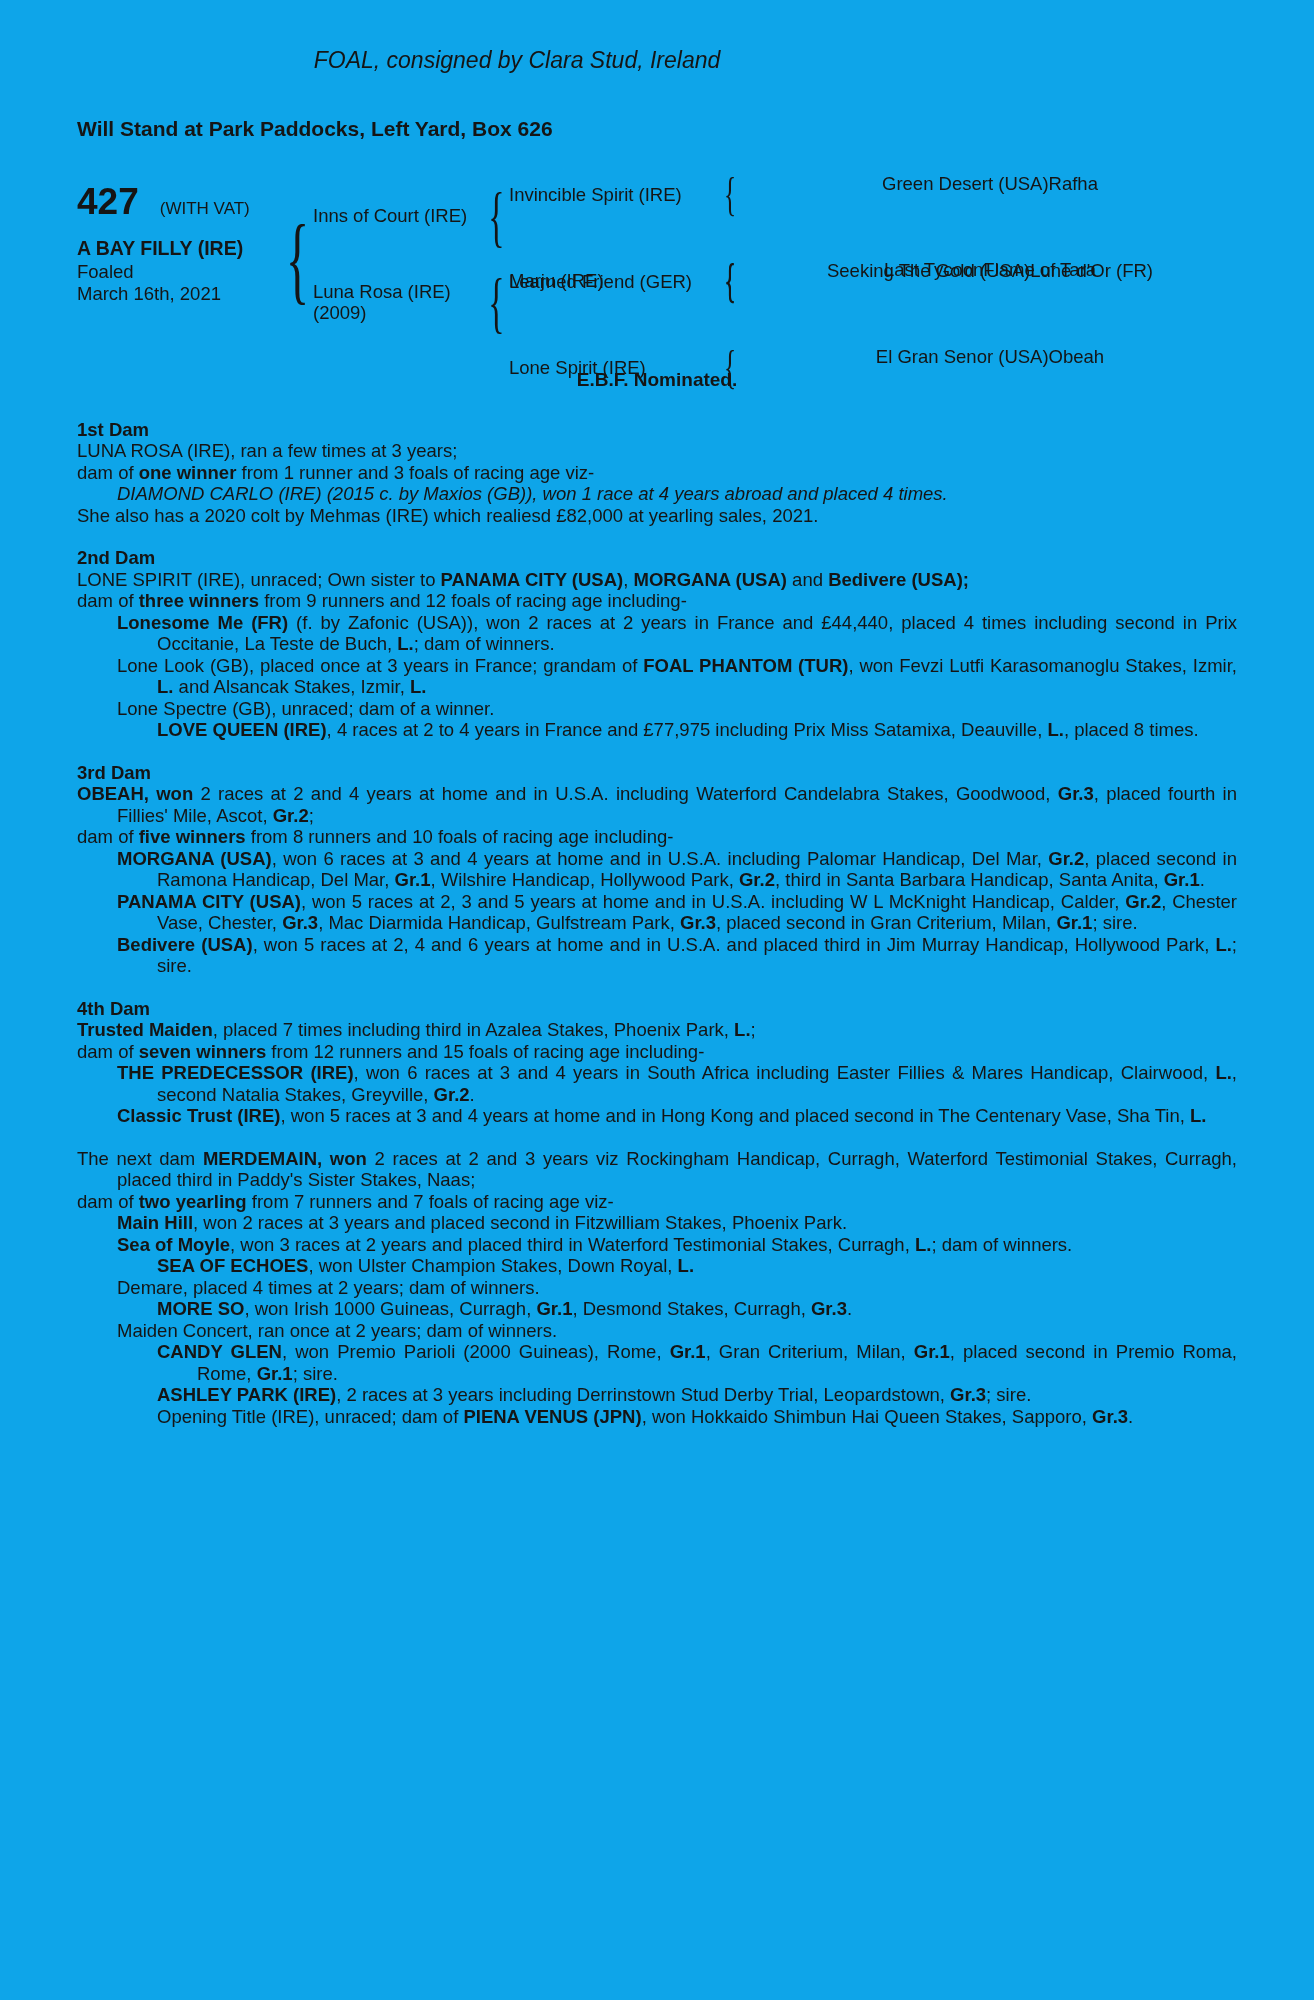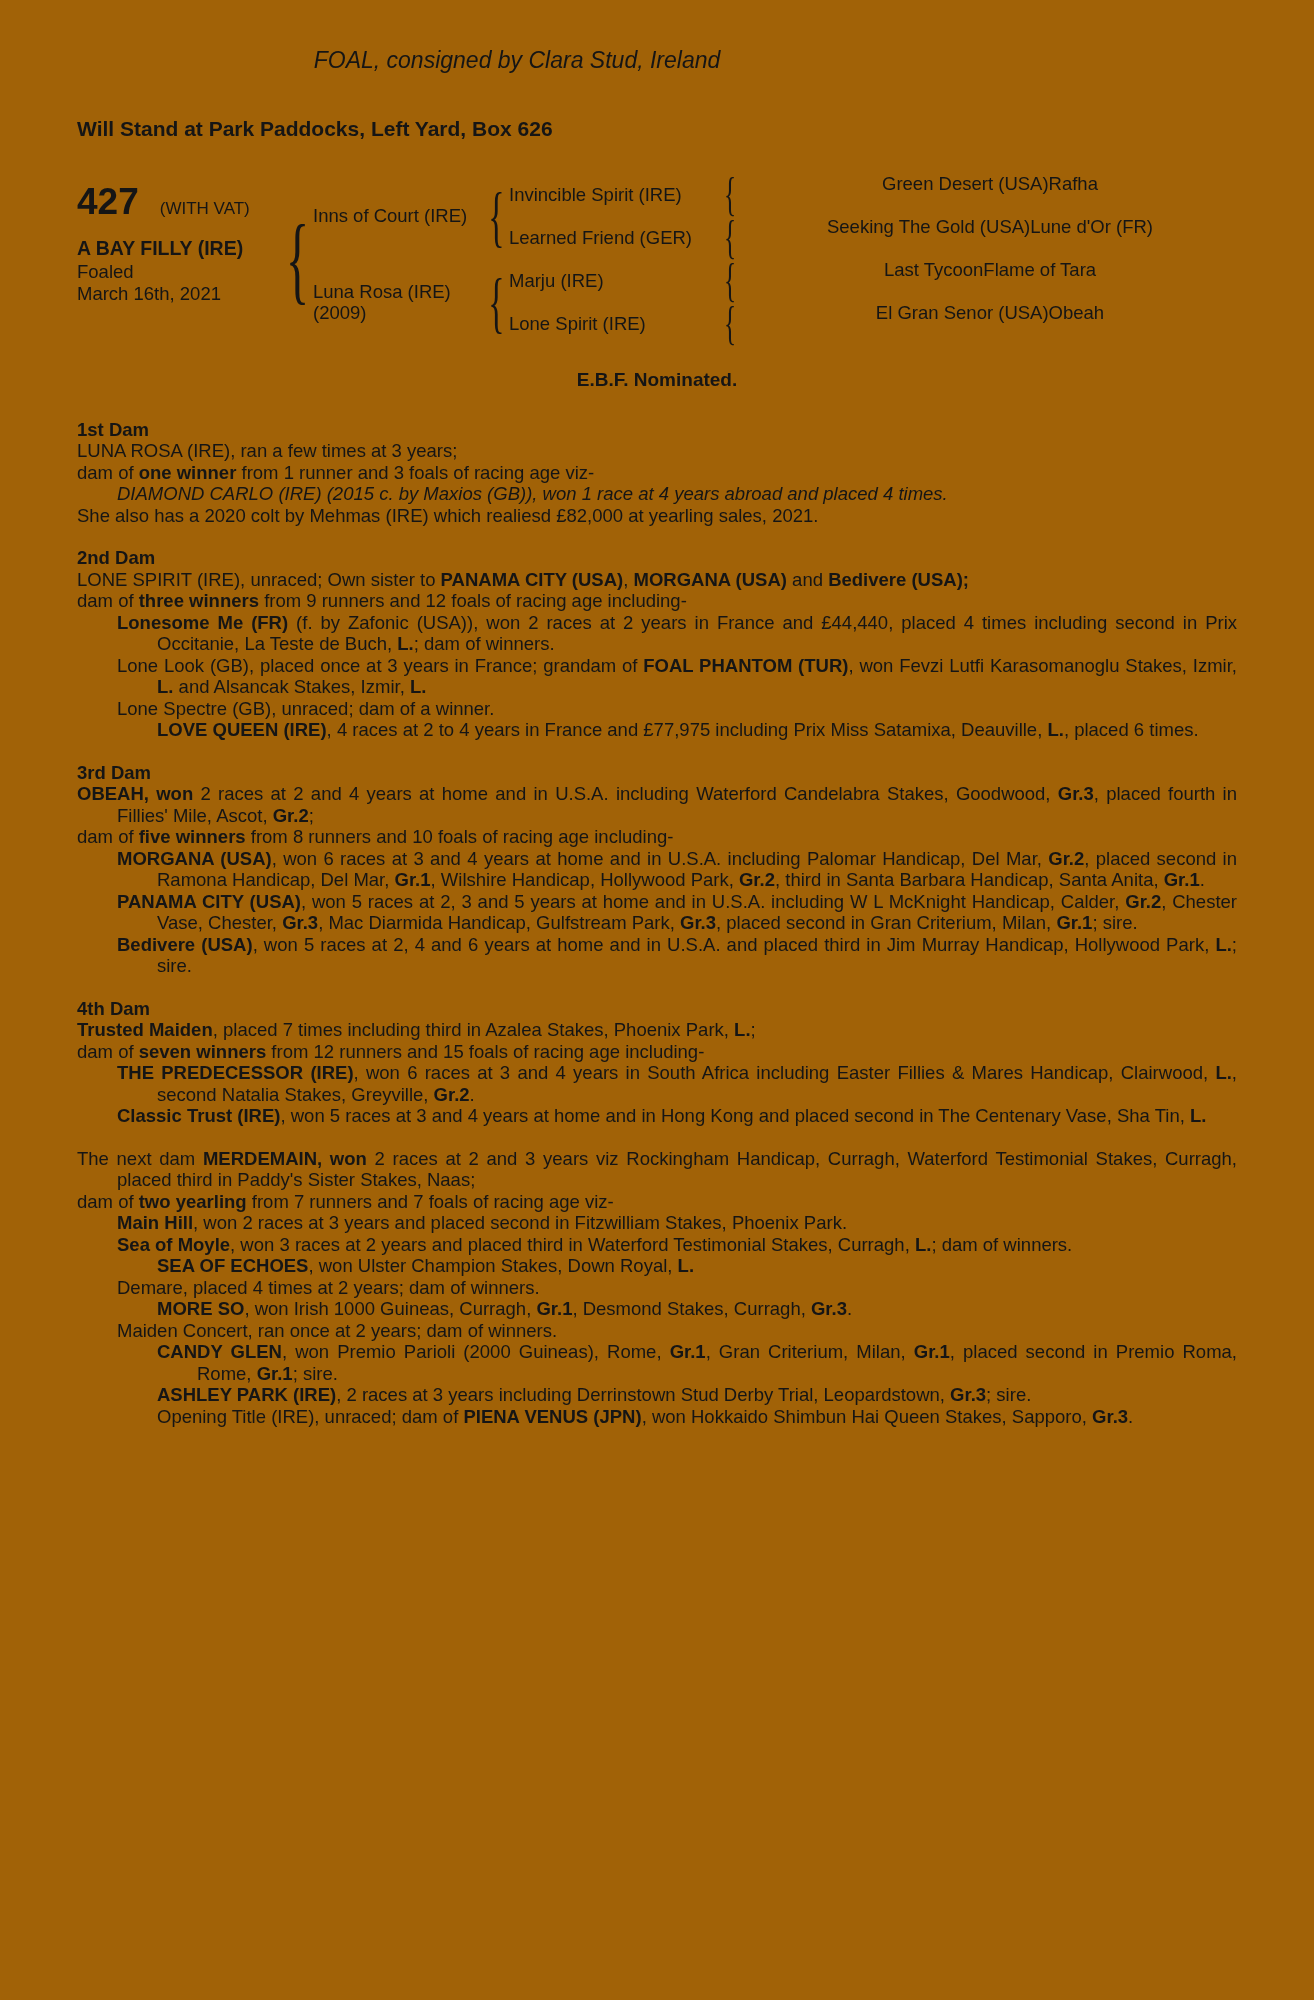--- a/index.html
+++ b/index.html
@@ -1,39 +1,39 @@
 <!DOCTYPE html>
 <html><head>
 <meta charset="utf-8">
 <style>
   * { box-sizing: border-box; }
   html, body { margin: 0; padding: 0; background: #ffffff; }
   .page {
-    width: 1314px; height: 2000px; background: #a16207; color: #151515;
+    width: 1314px; height: 2000px; background: #0ea5e9; color: #151515;
     padding: 50px 77px 0 77px; margin: 0 auto; overflow: hidden;
     font-family: "Liberation Sans", "DejaVu Sans", sans-serif;
     font-size: 18.5px; line-height: 21.5px;
   }
   .consign { width: 880px; text-align: center; font-style: italic; font-size: 23px; margin-bottom: 25px; }
   .stand { font-weight: bold; font-size: 21px; margin-bottom: 34px; margin-top: 46px; }
 
   
   .lot-row { display: flex; align-items: flex-start; }
   .lot-left { width: 206px; flex: none; padding-top: 10px; }
   .lot-num-row { display: flex; align-items: baseline; gap: 21px; }
   .lot-num { font-size: 37px; font-weight: bold; line-height: 1; }
   .vat { font-size: 17px; }
   .horse-name { font-weight: bold; font-size: 19.5px; margin-top: 18px; }
   .foaled { margin-top: 1px; }
 
   .ped { display: flex; align-items: center; flex: 1; }
   .parents { display: flex; flex-direction: column; flex: 1; }
   .parent-block { display: flex; align-items: stretch; height: 86px; }
   .parent-name-box { width: 170px; flex: none; display: flex; flex-direction: column; justify-content: center; }
-  .gp-col { display: flex; flex-direction: column; flex: 1; }
+  .gp-col { display: flex; flex-direction: column; flex: 1; gap: 44px; }
   .gp-block { display: flex; align-items: stretch; height: 43px; }
   .gp-name-box { width: 208px; flex: none; display: flex; align-items: center; }
   .ggp-col { display: flex; justify-content: center; flex: 1; }
   .ggp-col > div { height: 21.5px; line-height: 21.5px; }
 
   .brace-box { flex: none; display: flex; align-items: center; justify-content: center; overflow: visible; }
   .brace-box > span { display: block; line-height: 1; font-weight: 400; font-family: "Liberation Serif", serif; }
   .brace-pair { width: 26px; }  .brace-pair > span { font-size: 46px; transform: scaleX(.55); }
   .brace-mid  { width: 26px; }  .brace-mid  > span { font-size: 68px; transform: scaleX(.5); }
   .brace-outer{ width: 30px; }  .brace-outer> span { font-size: 98px; transform: scaleX(.5); }
@@ -161,21 +161,21 @@
         <p class="para ind1 ital"><span>DIAMOND CARLO (IRE) (2015 c. by Maxios (GB)), won 1 race at 4 years abroad and placed 4 times.</span></p>
         <p class="para ind0"><span>She also has a 2020 colt by Mehmas (IRE) which realiesd £82,000 at yearling sales, 2021.</span></p>
       </div>
       <div class="section">
         <div class="sec-heading">2nd Dam</div>
         <p class="para ind0"><span>LONE SPIRIT (IRE), unraced; Own sister to </span><span class="b">PANAMA CITY (USA)</span><span>, </span><span class="b">MORGANA (USA)</span><span> and </span><span class="b">Bedivere (USA);</span></p>
         <p class="para ind0"><span>dam of </span><span class="b">three winners</span><span> from 9 runners and 12 foals of racing age including-</span></p>
         <p class="para ind1"><span class="b">Lonesome Me (FR)</span><span> (f. by Zafonic (USA)), won 2 races at 2 years in France and £44,440, placed 4 times including second in Prix Occitanie, La Teste de Buch, </span><span class="b">L.</span><span>; dam of winners.</span></p>
         <p class="para ind1"><span>Lone Look (GB), placed once at 3 years in France; grandam of </span><span class="b">FOAL PHANTOM (TUR)</span><span>, won Fevzi Lutfi Karasomanoglu Stakes, Izmir, </span><span class="b">L.</span><span> and Alsancak Stakes, Izmir, </span><span class="b">L.</span></p>
         <p class="para ind1"><span>Lone Spectre (GB), unraced; dam of a winner.</span></p>
-        <p class="para ind2"><span class="b">LOVE QUEEN (IRE)</span><span>, 4 races at 2 to 4 years in France and £77,975 including Prix Miss Satamixa, Deauville, </span><span class="b">L.</span><span>, placed 6 times.</span></p>
+        <p class="para ind2"><span class="b">LOVE QUEEN (IRE)</span><span>, 4 races at 2 to 4 years in France and £77,975 including Prix Miss Satamixa, Deauville, </span><span class="b">L.</span><span>, placed 8 times.</span></p>
       </div>
       <div class="section">
         <div class="sec-heading">3rd Dam</div>
         <p class="para ind0"><span class="b">OBEAH, won</span><span> 2 races at 2 and 4 years at home and in U.S.A. including Waterford Candelabra Stakes, Goodwood, </span><span class="b">Gr.3</span><span>, placed fourth in Fillies' Mile, Ascot, </span><span class="b">Gr.2</span><span>;</span></p>
         <p class="para ind0"><span>dam of </span><span class="b">five winners</span><span> from 8 runners and 10 foals of racing age including-</span></p>
         <p class="para ind1"><span class="b">MORGANA (USA)</span><span>, won 6 races at 3 and 4 years at home and in U.S.A. including Palomar Handicap, Del Mar, </span><span class="b">Gr.2</span><span>, placed second in Ramona Handicap, Del Mar, </span><span class="b">Gr.1</span><span>, Wilshire Handicap, Hollywood Park, </span><span class="b">Gr.2</span><span>, third in Santa Barbara Handicap, Santa Anita, </span><span class="b">Gr.1</span><span>.</span></p>
         <p class="para ind1"><span class="b">PANAMA CITY (USA)</span><span>, won 5 races at 2, 3 and 5 years at home and in U.S.A. including W L McKnight Handicap, Calder, </span><span class="b">Gr.2</span><span>, Chester Vase, Chester, </span><span class="b">Gr.3</span><span>, Mac Diarmida Handicap, Gulfstream Park, </span><span class="b">Gr.3</span><span>, placed second in Gran Criterium, Milan, </span><span class="b">Gr.1</span><span>; sire.</span></p>
         <p class="para ind1"><span class="b">Bedivere (USA)</span><span>, won 5 races at 2, 4 and 6 years at home and in U.S.A. and placed third in Jim Murray Handicap, Hollywood Park, </span><span class="b">L.</span><span>; sire.</span></p>
       </div>
       <div class="section">

